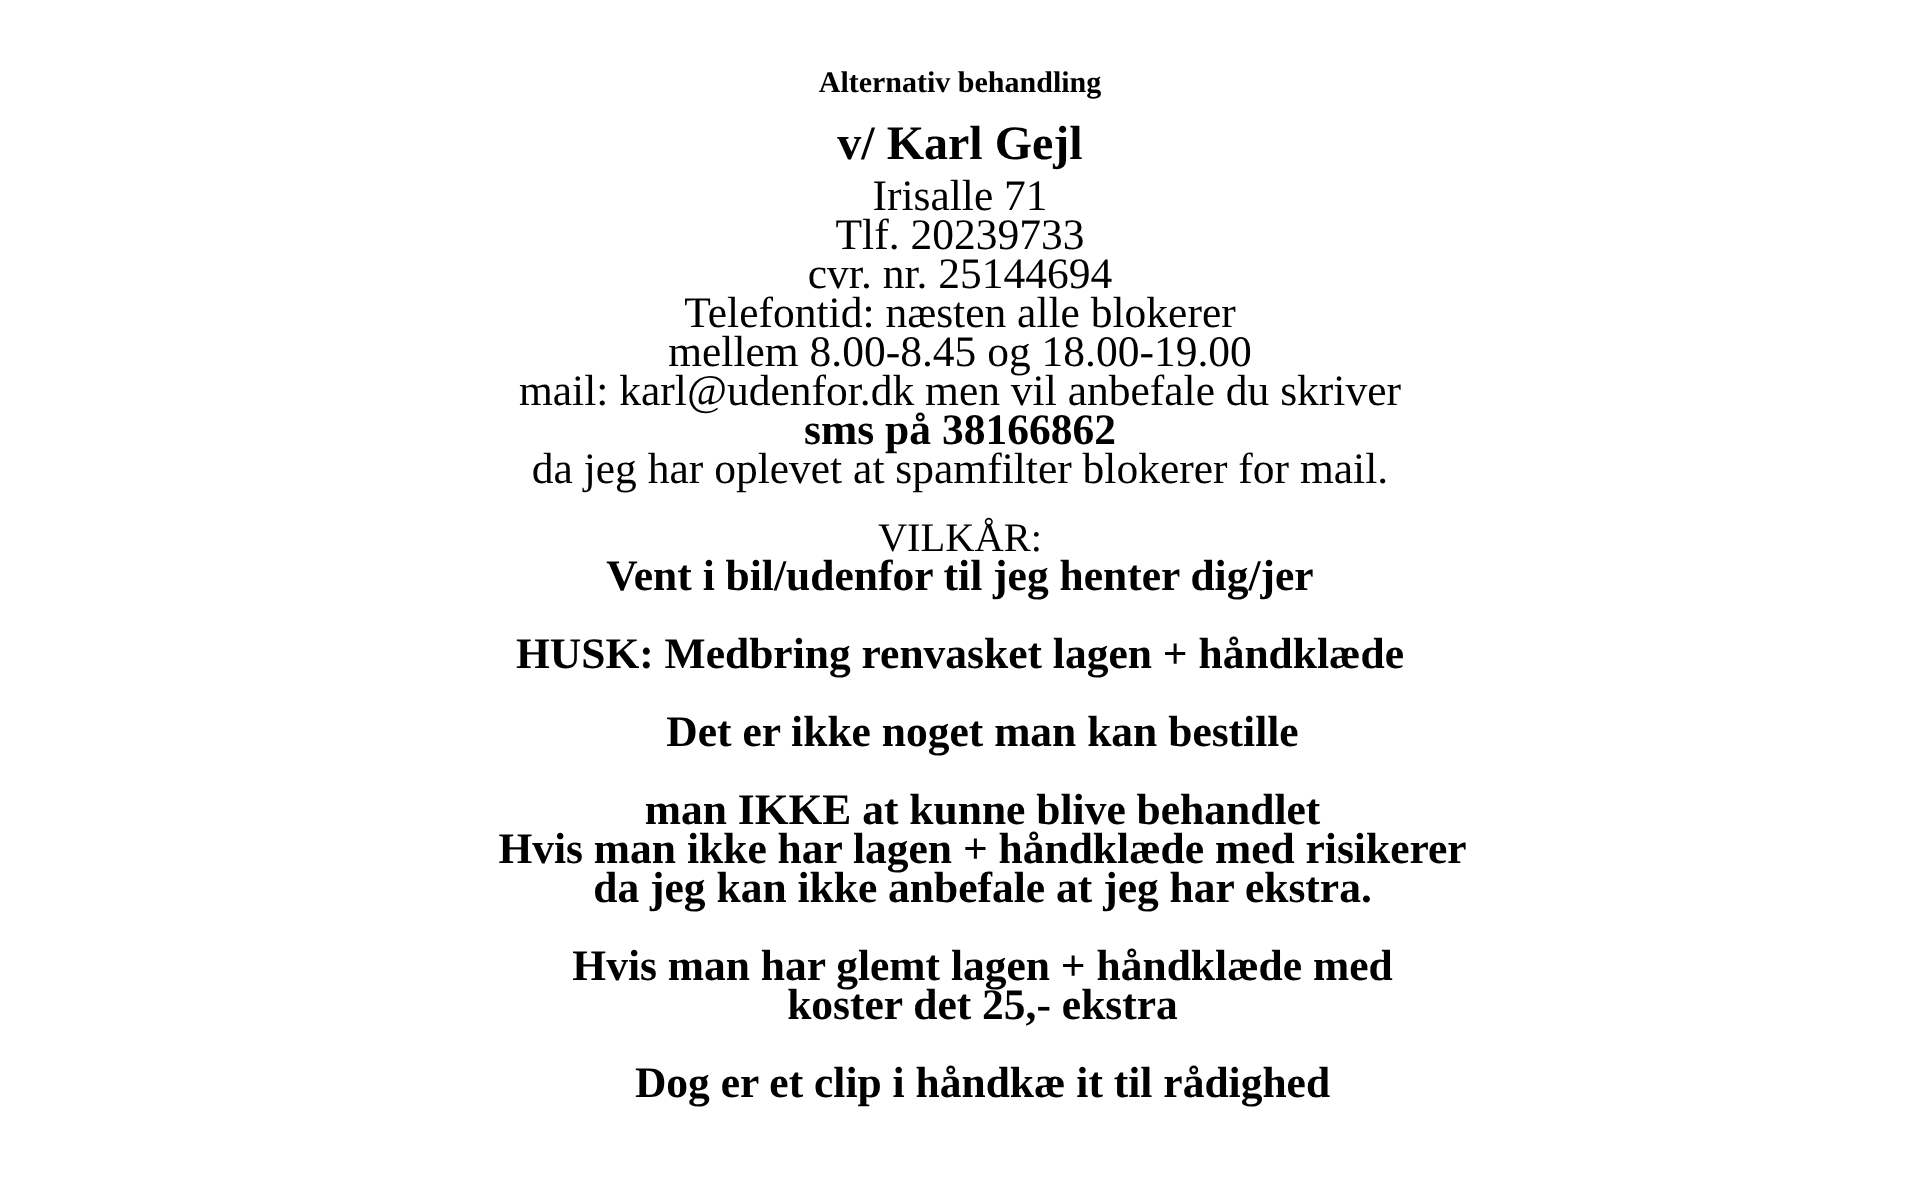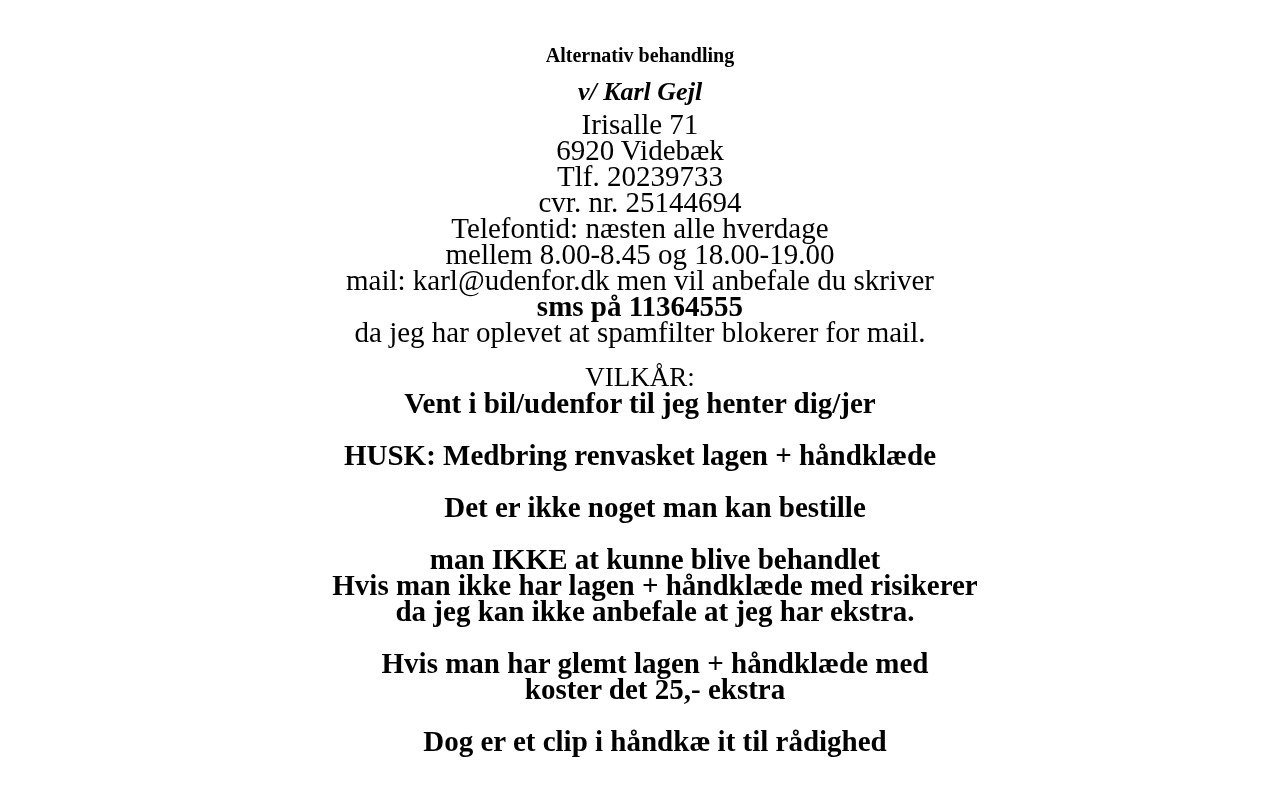--- a/index.html
+++ b/index.html
@@ -20,23 +20,22 @@
     box-sizing: border-box;
     text-align: center;
   }
   .title {
     font-size: 20px;
     font-weight: bold;
     line-height: 1.18;
     margin: 0;
   }
   .subtitle {
-    font-size: 26px;
+    font-size: 32px;
     font-weight: bold;
-    font-style: italic;
     line-height: 1.2;
     margin: 8px 0 4px 0;
   }
   .line {
     font-size: 29px;
     line-height: 26px;
     margin: 0;
   }
   .line.bold {
     font-weight: bold;
@@ -64,27 +63,26 @@
 </head>
 <body>
 
 <div class="page">
 
   <h1 class="title">Alternativ behandling</h1>
   <h2 class="subtitle">v/ Karl Gejl</h2>
 
   <div>
     <p class="line">Irisalle 71</p>
-    <p class="line">6920 Videbæk</p>
     <p class="line">Tlf. 20239733</p>
     <p class="line">cvr. nr. 25144694</p>
-    <p class="line">Telefontid: næsten alle hverdage</p>
+    <p class="line">Telefontid: næsten alle blokerer</p>
     <p class="line">mellem 8.00-8.45 og 18.00-19.00</p>
     <p class="line">mail: karl@udenfor.dk men vil anbefale du skriver</p>
-    <p class="line bold">sms på 11364555</p>
+    <p class="line bold">sms på 38166862</p>
     <p class="line">da jeg har oplevet at spamfilter blokerer for mail.</p>
   </div>
 
   <div class="spacer-sm"></div>
 
   <div>
     <p class="vilkaar">VILKÅR:</p>
     <p class="line bold">Vent i bil/udenfor til jeg henter dig/jer</p>
   </div>
 

